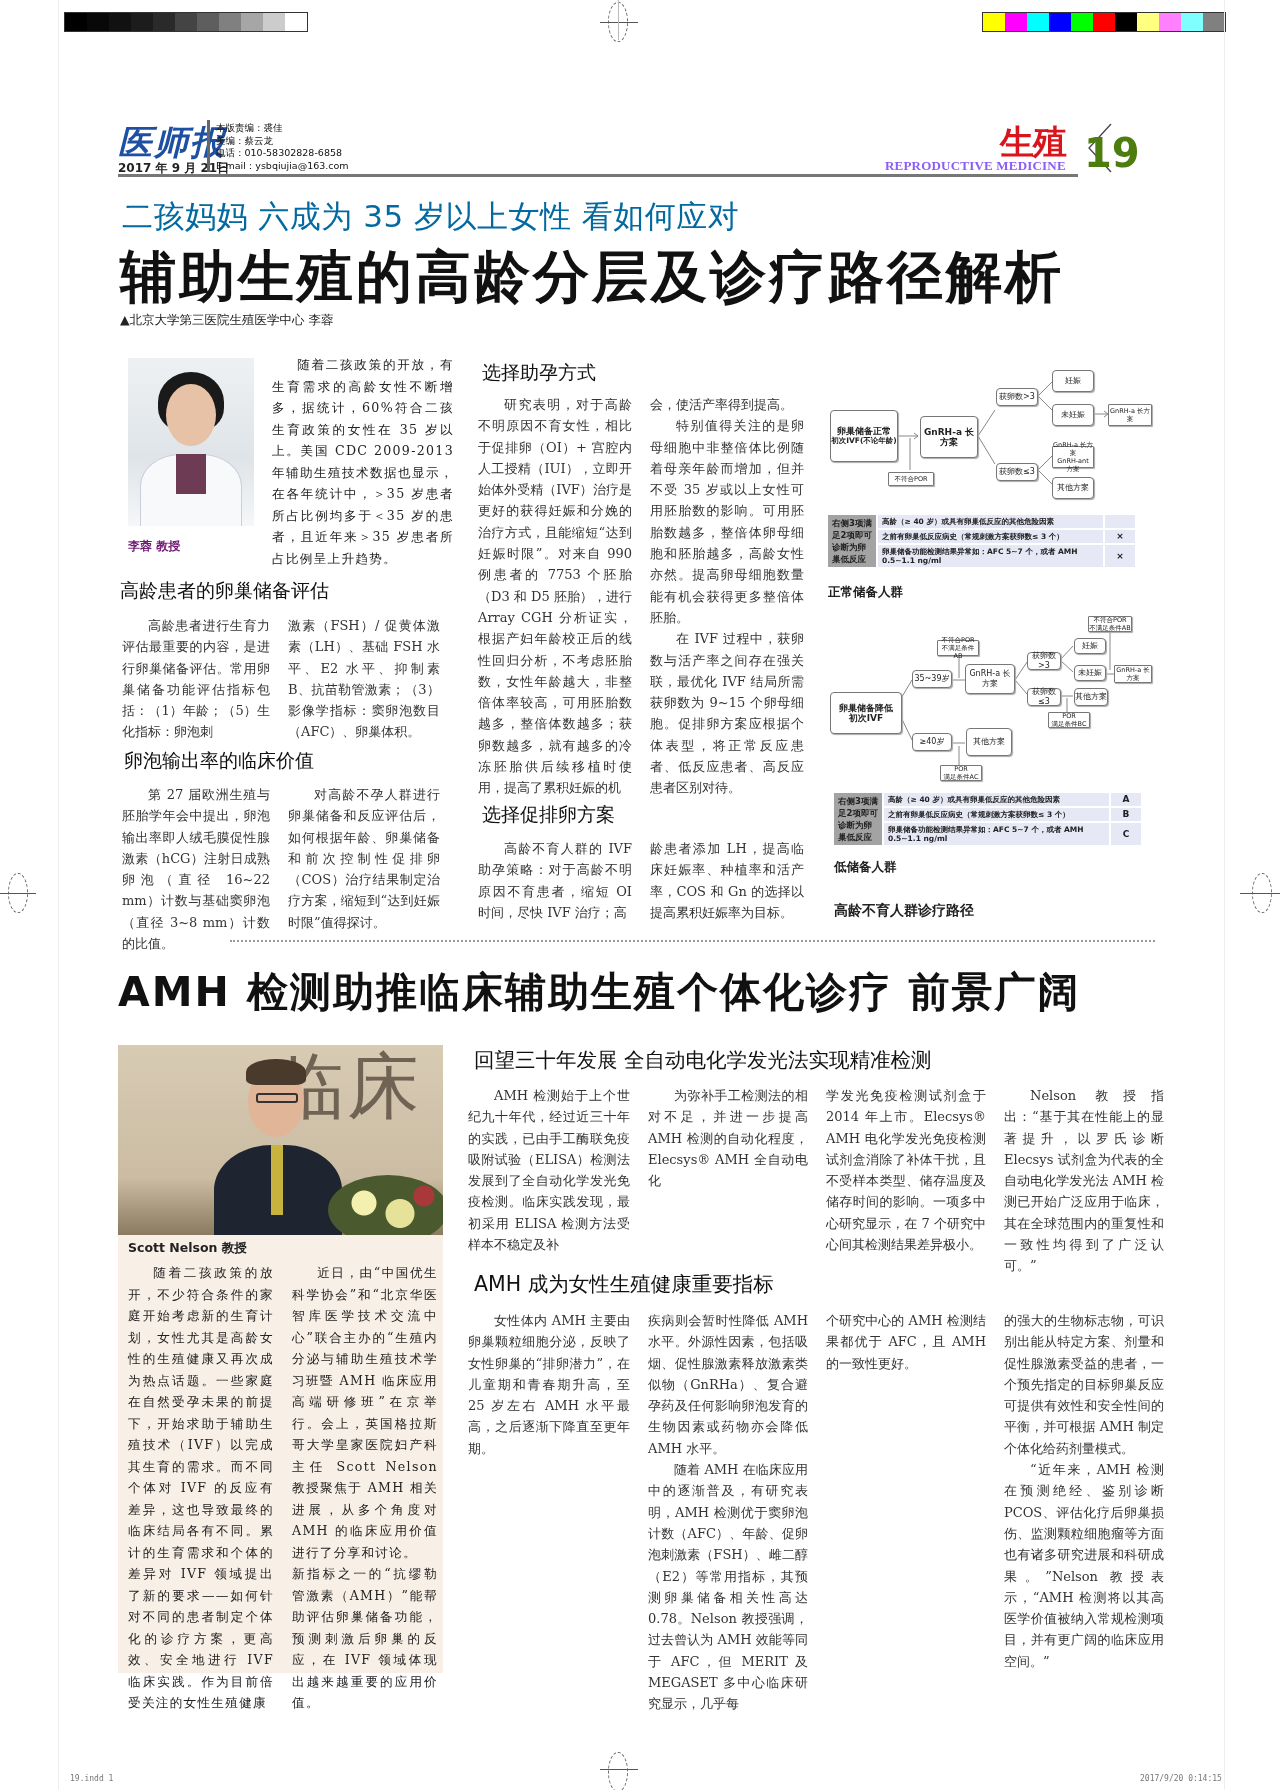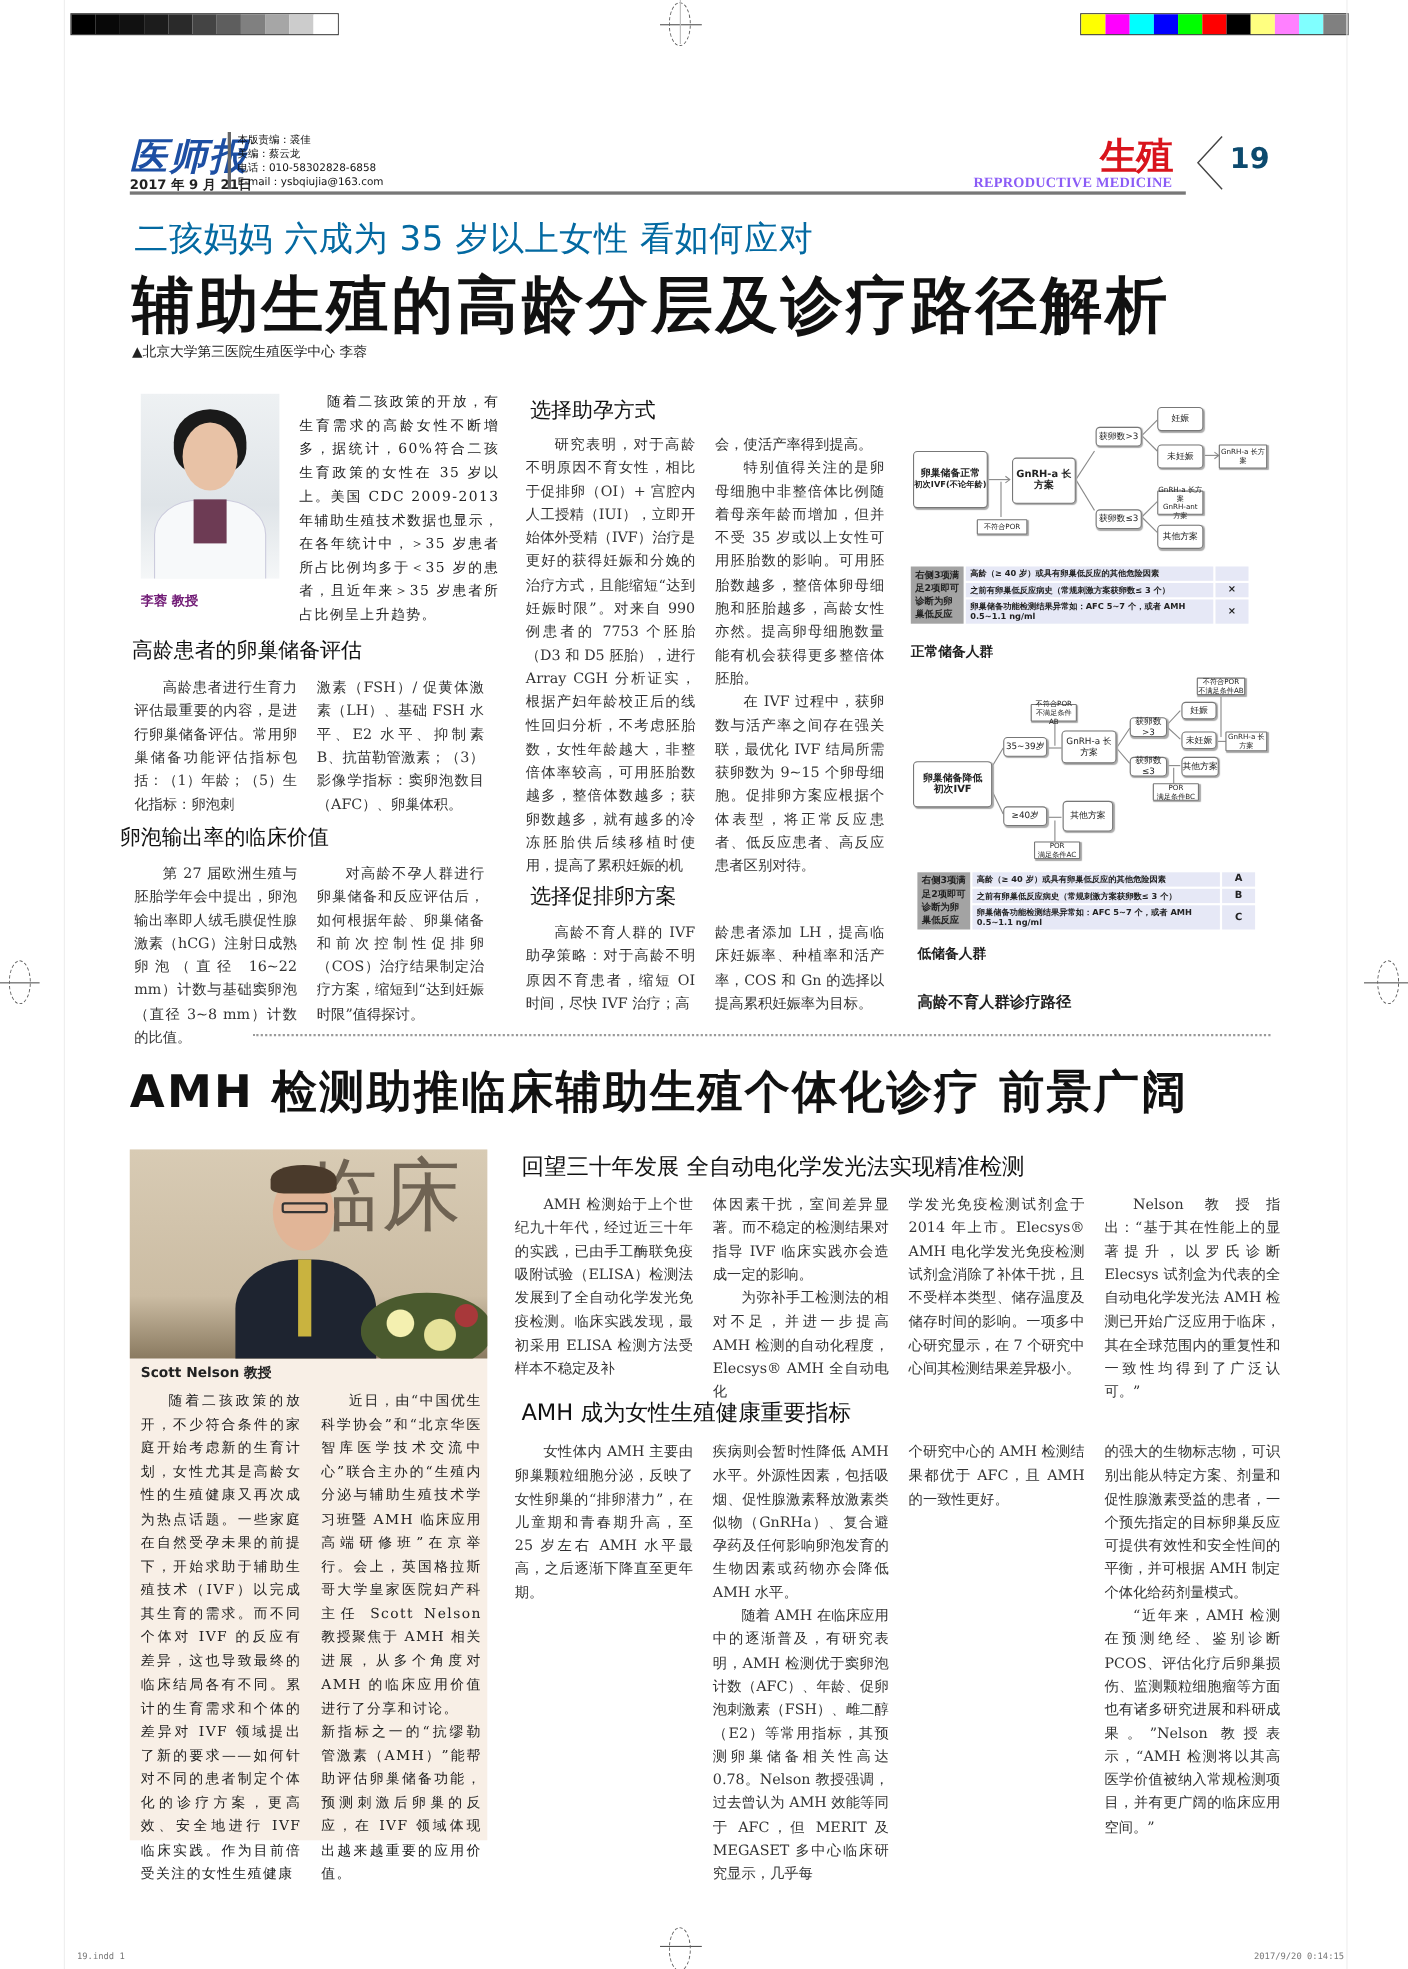--- a/index.html
+++ b/index.html
@@ -12,21 +12,21 @@
 .reg{position:absolute;width:20px;height:40px;border:1px dashed #666;border-radius:50%}
 
 .logo{position:absolute;left:118px;top:120px;font-family:"DejaVu Serif",serif;font-size:34px;font-weight:bold;color:#1d4fa3;font-style:italic;letter-spacing:2px}
 .logo-date{position:absolute;left:118px;top:160px;font-family:"DejaVu Sans",sans-serif;font-size:12px;font-weight:bold;color:#222}
 .vsep{position:absolute;left:207px;top:120px;width:3px;height:52px;background:#666}
 .editor{position:absolute;left:216px;top:122px;font-family:"DejaVu Sans",sans-serif;font-size:9.5px;line-height:12.5px;color:#111}
 .rule-top{position:absolute;left:118px;top:174px;width:960px;height:3px;background:#777}
 .section-cn{position:absolute;left:1000px;top:120px;font-family:"DejaVu Sans",sans-serif;font-size:34px;font-weight:bold;color:#d9141c;letter-spacing:-1px}
 .section-en{position:absolute;left:885px;top:158px;font-family:"Liberation Serif",serif;font-size:13px;font-weight:bold;color:#8b5cf6;letter-spacing:0.2px}
 .chev{position:absolute;left:1085px;top:120px;width:30px;height:56px}
-.pagenum{position:absolute;left:1118px;top:130px;font-family:"DejaVu Sans",sans-serif;font-size:26px;font-weight:bold;color:#0c4a6e}
+.pagenum{position:absolute;left:1084px;top:130px;font-family:"DejaVu Sans",sans-serif;font-size:40px;font-weight:bold;color:#4d7c0f}
 
 .kicker{position:absolute;left:122px;top:196px;font-family:"DejaVu Sans",sans-serif;font-size:31px;color:#0369a1;font-weight:normal;letter-spacing:0.5px}
 .headline{position:absolute;left:120px;top:240px;font-family:"DejaVu Sans",sans-serif;font-size:56px;font-weight:bold;color:#111;letter-spacing:3px}
 .byline{position:absolute;left:120px;top:312px;font-family:"DejaVu Sans",sans-serif;font-size:12.5px;color:#222}
 
 .col{position:absolute;font-family:"DejaVu Serif",serif;font-size:13px;line-height:21.3px;color:#333;text-align:justify}
 .col p{text-indent:2em}
 .kai{font-family:"DejaVu Serif",serif;font-size:12.6px;line-height:21.5px;color:#222;letter-spacing:1.3px}
 .subhead{position:absolute;font-family:"DejaVu Sans",sans-serif;font-size:19px;color:#111;font-weight:normal}
 
@@ -139,21 +139,21 @@
   </div>
 
 <div class="subhead" style="left:120px;top:578px">高龄患者的卵巢储备评估</div>
 <div class="col" style="left:122px;top:615px;width:148px">
     <p>高龄患者进行生育力评估最重要的内容，是进行卵巢储备评估。常用卵巢储备功能评估指标包括：（1）年龄；（5）生化指标：卵泡刺</p>
   </div>
 <div class="col" style="left:288px;top:615px;width:152px">
     <p style="text-indent:0">激素（FSH）/ 促黄体激素（LH）、基础 FSH 水平、E2 水平、抑制素 B、抗苗勒管激素；（3）影像学指标：窦卵泡数目（AFC）、卵巢体积。</p>
   </div>
 
-<div class="subhead" style="left:109px;top:748px">卵泡输出率的临床价值</div>
+<div class="subhead" style="left:124px;top:748px">卵泡输出率的临床价值</div>
 <div class="col" style="left:122px;top:784px;width:148px">
     <p>第 27 届欧洲生殖与胚胎学年会中提出，卵泡输出率即人绒毛膜促性腺激素（hCG）注射日成熟卵泡（直径 16~22 mm）计数与基础窦卵泡（直径 3~8 mm）计数的比值。</p>
   </div>
 <div class="col" style="left:288px;top:784px;width:152px">
     <p>对高龄不孕人群进行卵巢储备和反应评估后，如何根据年龄、卵巢储备和前次控制性促排卵（COS）治疗结果制定治疗方案，缩短到“达到妊娠时限”值得探讨。</p>
   </div>
 
 <div class="subhead" style="left:482px;top:360px">选择助孕方式</div>
 <div class="col" style="left:478px;top:394px;width:154px">
     <p>研究表明，对于高龄不明原因不育女性，相比于促排卵（OI）+ 宫腔内人工授精（IUI），立即开始体外受精（IVF）治疗是更好的获得妊娠和分娩的治疗方式，且能缩短“达到妊娠时限”。对来自 990 例患者的 7753 个胚胎（D3 和 D5 胚胎），进行 Array CGH 分析证实，根据产妇年龄校正后的线性回归分析，不考虑胚胎数，女性年龄越大，非整倍体率较高，可用胚胎数越多，整倍体数越多；获卵数越多，就有越多的冷冻胚胎供后续移植时使用，提高了累积妊娠的机</p>
@@ -317,21 +317,20 @@
 <div class="col kai" style="left:292px;top:1262px;width:146px">
   <p>近日，由“中国优生科学协会”和“北京华医智库医学技术交流中心”联合主办的“生殖内分泌与辅助生殖技术学习班暨 AMH 临床应用高端研修班”在京举行。会上，英国格拉斯哥大学皇家医院妇产科主任 Scott Nelson 教授聚焦于 AMH 相关进展，从多个角度对 AMH 的临床应用价值进行了分享和讨论。</p>
   <p style="text-indent:0">新指标之一的“抗缪勒管激素（AMH）”能帮助评估卵巢储备功能，预测刺激后卵巢的反应，在 IVF 领域体现出越来越重要的应用价值。</p>
 </div>
 
 <div class="amh-sub" style="left:474px;top:1046px">回望三十年发展  全自动电化学发光法实现精准检测</div>
 <div class="col" style="left:468px;top:1085px;width:162px">
     <p>AMH 检测始于上个世纪九十年代，经过近三十年的实践，已由手工酶联免疫吸附试验（ELISA）检测法发展到了全自动化学发光免疫检测。临床实践发现，最初采用 ELISA 检测方法受样本不稳定及补</p>
   </div>
 <div class="col" style="left:648px;top:1085px;width:160px">
-  <p style="text-indent:0">体因素干扰，室间差异显著。而不稳定的检测结果对指导 IVF 临床实践亦会造成一定的影响。</p>
   <p>为弥补手工检测法的相对不足，并进一步提高 AMH 检测的自动化程度，Elecsys® AMH 全自动电化</p>
 </div>
 <div class="col" style="left:826px;top:1085px;width:160px">
     <p style="text-indent:0">学发光免疫检测试剂盒于 2014 年上市。Elecsys® AMH 电化学发光免疫检测试剂盒消除了补体干扰，且不受样本类型、储存温度及储存时间的影响。一项多中心研究显示，在 7 个研究中心间其检测结果差异极小。</p>
   </div>
 <div class="col" style="left:1004px;top:1085px;width:160px">
     <p>Nelson 教授指出：“基于其在性能上的显著提升，以罗氏诊断 Elecsys 试剂盒为代表的全自动电化学发光法 AMH 检测已开始广泛应用于临床，其在全球范围内的重复性和一致性均得到了广泛认可。”</p>
   </div>
 
 <div class="amh-sub" style="left:474px;top:1270px">AMH 成为女性生殖健康重要指标</div>

